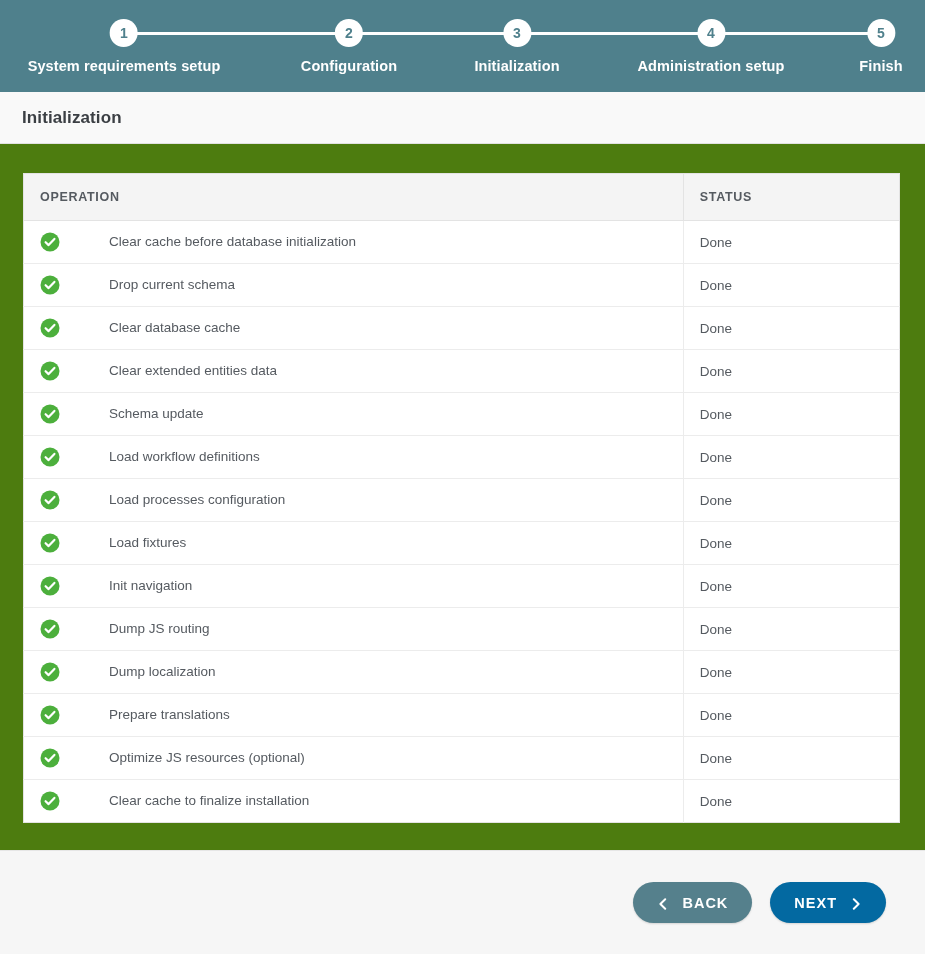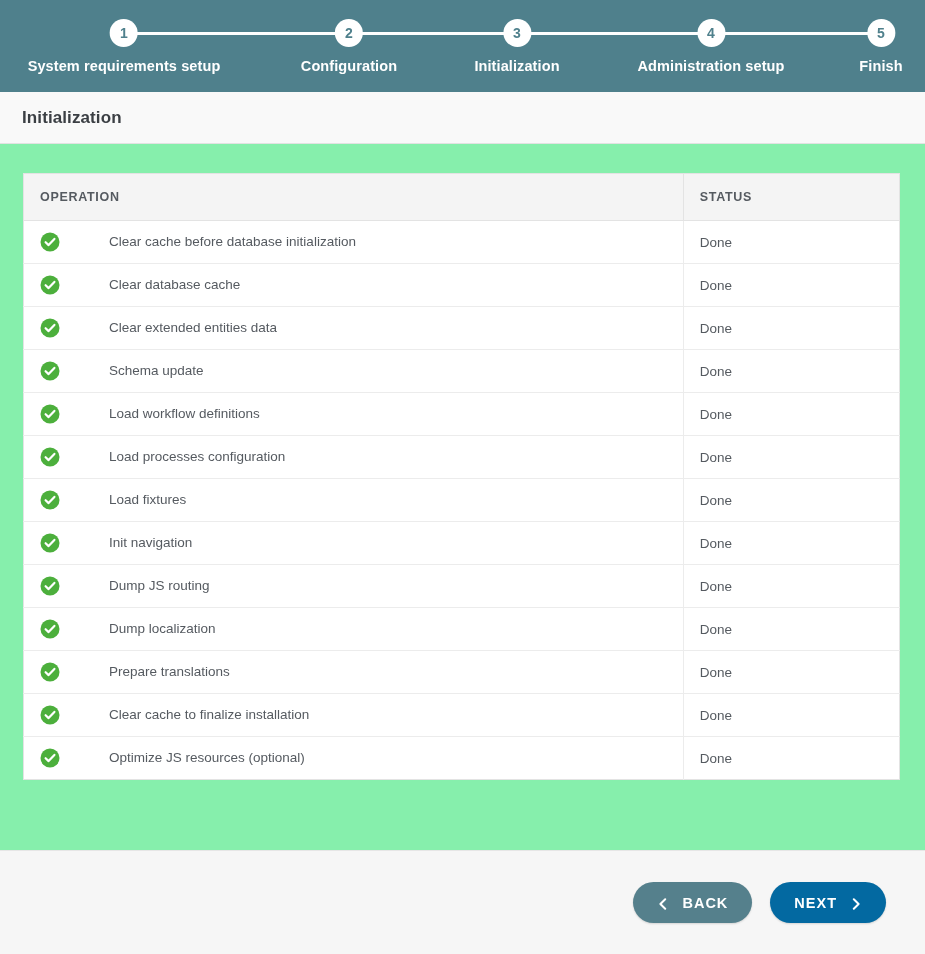--- a/index.html
+++ b/index.html
@@ -70,21 +70,21 @@
   }
   .page-title {
     font-size: 17px;
     font-weight: bold;
     color: #3b3f44;
     letter-spacing: 0.1px;
   }
 
   
   .content {
-    background: #86efac;
+    background: #4d7c0f;
     padding: 29px 14px 30px 23px;
     box-sizing: border-box;
     height: 706px;
   }
   table.ops {
     width: 877px;
     border-collapse: collapse;
     border: 1px solid #e3e3e3;
     table-layout: fixed;
   }
@@ -218,20 +218,32 @@
           </td>
           <td class="col-st">Done</td>
         </tr>
         <tr>
           <td class="col-op">
             <div class="op-cell">
               <span class="check-icon"><svg viewBox="0 0 20 20" width="20" height="20" aria-hidden="true">
                   <circle cx="10" cy="10" r="9.5" fill="#4caf3c"></circle>
                   <path d="M5.6 10.2 L8.6 13.1 L14.4 6.9" fill="none" stroke="#ffffff" stroke-width="2.2" stroke-linecap="round" stroke-linejoin="round"></path>
                 </svg></span>
+              <span class="op-text">Drop current schema</span>
+            </div>
+          </td>
+          <td class="col-st">Done</td>
+        </tr>
+        <tr>
+          <td class="col-op">
+            <div class="op-cell">
+              <span class="check-icon"><svg viewBox="0 0 20 20" width="20" height="20" aria-hidden="true">
+                  <circle cx="10" cy="10" r="9.5" fill="#4caf3c"></circle>
+                  <path d="M5.6 10.2 L8.6 13.1 L14.4 6.9" fill="none" stroke="#ffffff" stroke-width="2.2" stroke-linecap="round" stroke-linejoin="round"></path>
+                </svg></span>
               <span class="op-text">Clear database cache</span>
             </div>
           </td>
           <td class="col-st">Done</td>
         </tr>
         <tr>
           <td class="col-op">
             <div class="op-cell">
               <span class="check-icon"><svg viewBox="0 0 20 20" width="20" height="20" aria-hidden="true">
                   <circle cx="10" cy="10" r="9.5" fill="#4caf3c"></circle>
@@ -338,33 +350,33 @@
           </td>
           <td class="col-st">Done</td>
         </tr>
         <tr>
           <td class="col-op">
             <div class="op-cell">
               <span class="check-icon"><svg viewBox="0 0 20 20" width="20" height="20" aria-hidden="true">
                   <circle cx="10" cy="10" r="9.5" fill="#4caf3c"></circle>
                   <path d="M5.6 10.2 L8.6 13.1 L14.4 6.9" fill="none" stroke="#ffffff" stroke-width="2.2" stroke-linecap="round" stroke-linejoin="round"></path>
                 </svg></span>
+              <span class="op-text">Optimize JS resources (optional)</span>
+            </div>
+          </td>
+          <td class="col-st">Done</td>
+        </tr>
+        <tr>
+          <td class="col-op">
+            <div class="op-cell">
+              <span class="check-icon"><svg viewBox="0 0 20 20" width="20" height="20" aria-hidden="true">
+                  <circle cx="10" cy="10" r="9.5" fill="#4caf3c"></circle>
+                  <path d="M5.6 10.2 L8.6 13.1 L14.4 6.9" fill="none" stroke="#ffffff" stroke-width="2.2" stroke-linecap="round" stroke-linejoin="round"></path>
+                </svg></span>
               <span class="op-text">Clear cache to finalize installation</span>
-            </div>
-          </td>
-          <td class="col-st">Done</td>
-        </tr>
-        <tr>
-          <td class="col-op">
-            <div class="op-cell">
-              <span class="check-icon"><svg viewBox="0 0 20 20" width="20" height="20" aria-hidden="true">
-                  <circle cx="10" cy="10" r="9.5" fill="#4caf3c"></circle>
-                  <path d="M5.6 10.2 L8.6 13.1 L14.4 6.9" fill="none" stroke="#ffffff" stroke-width="2.2" stroke-linecap="round" stroke-linejoin="round"></path>
-                </svg></span>
-              <span class="op-text">Optimize JS resources (optional)</span>
             </div>
           </td>
           <td class="col-st">Done</td>
         </tr>
       </tbody>
   </table>
 </div>
 
 <div class="footer">
   <button class="wiz-btn btn-back">

